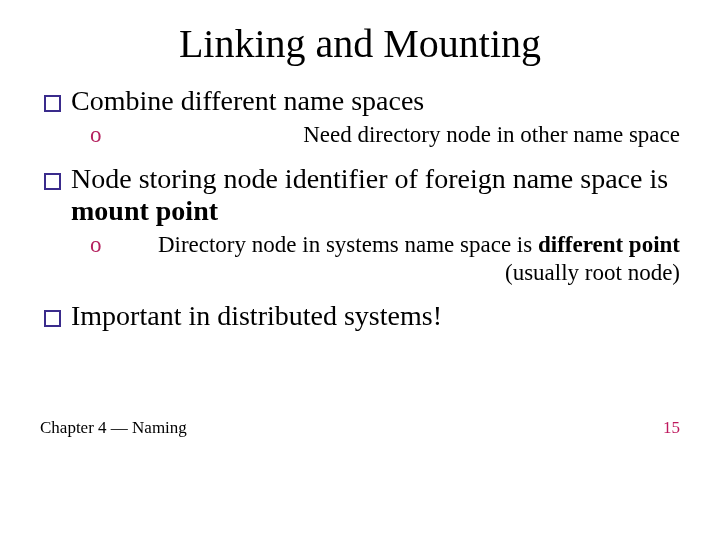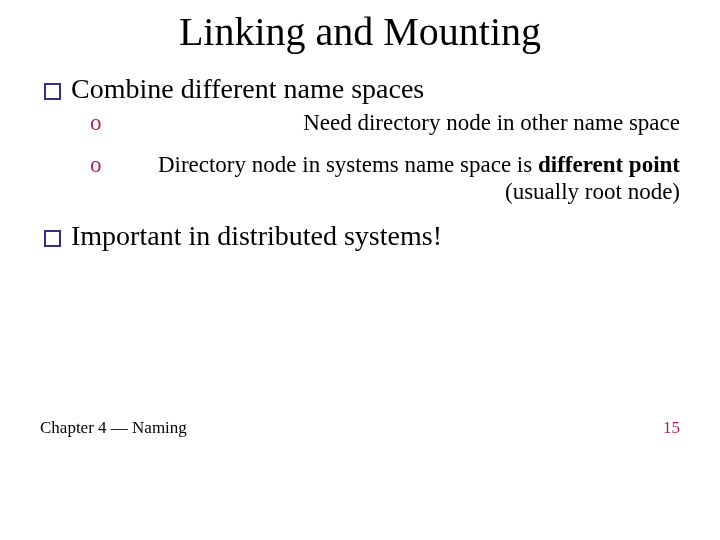--- a/index.html
+++ b/index.html
@@ -8,21 +8,21 @@
     width: 720px;
     height: 540px;
     background: #ffffff;
     font-family: "Comic Sans MS", "Comic Sans", cursive;
     color: #000;
   }
   .slide {
     box-sizing: border-box;
     width: 720px;
     height: 456px;
-    padding: 8px 40px 20px 40px;
+    padding: 20px 40px 20px 40px;
     position: relative;
   }
   .title {
     font-family: "Times New Roman", Times, serif;
     font-size: 40px;
     text-align: center;
     margin: 0 0 18px 0;
     font-weight: normal;
   }
   .lvl1 {
@@ -78,20 +78,26 @@
   <div class="lvl1">
     <span class="sq"></span>
     <span class="lvl1-text">Combine different name spaces</span>
   </div>
 
   <div class="lvl2">
     <span class="oh">o</span>
     <span class="lvl2-text">Need directory node in other name space</span>
   </div>
 
+  <div class="lvl1">
+    <span class="sq"></span>
+    <span class="lvl1-text">
+      <span>Node storing node identifier of foreign name space is </span><span class="bold">mount point</span>
+    </span>
+  </div>
 
   <div class="lvl2">
     <span class="oh">o</span>
     <span class="lvl2-text">
       <span>Directory node in systems name space is </span><span class="bold">different point</span><span> (usually root node)</span>
     </span>
   </div>
 
   <div class="lvl1">
     <span class="sq"></span>

